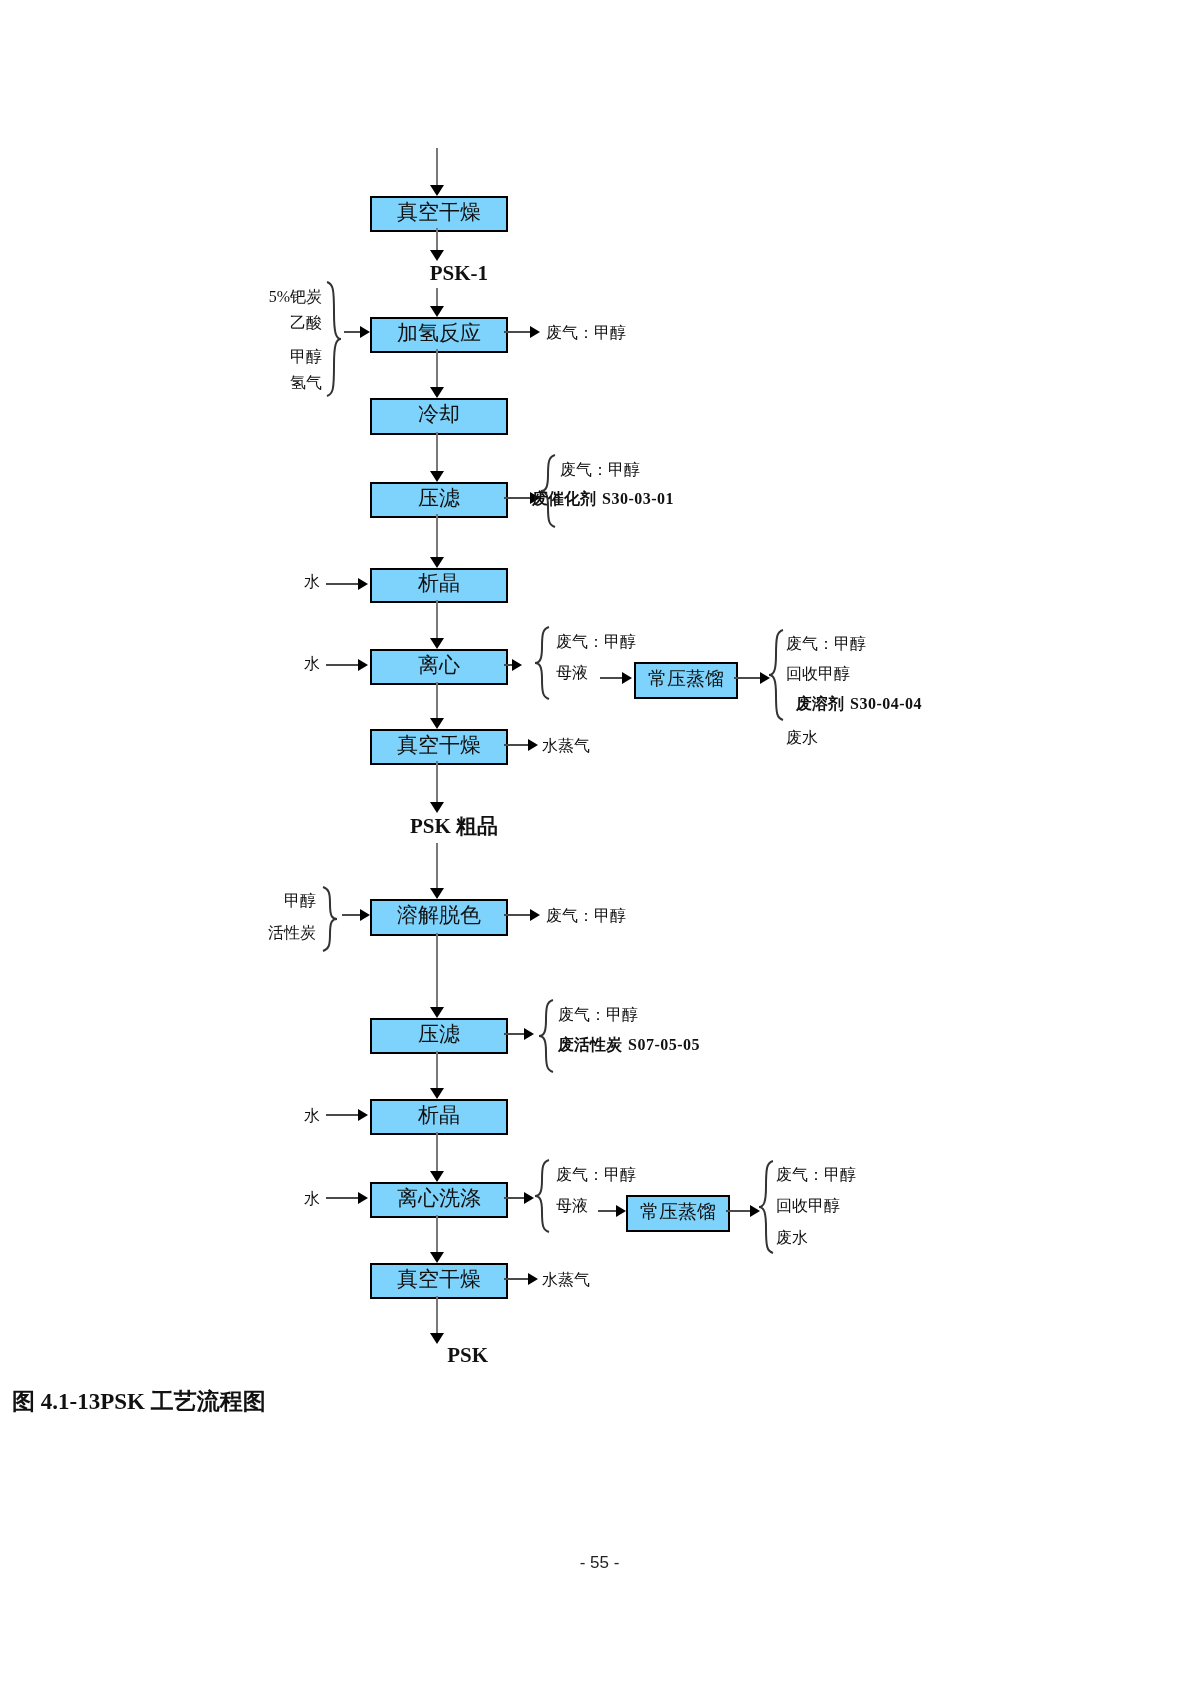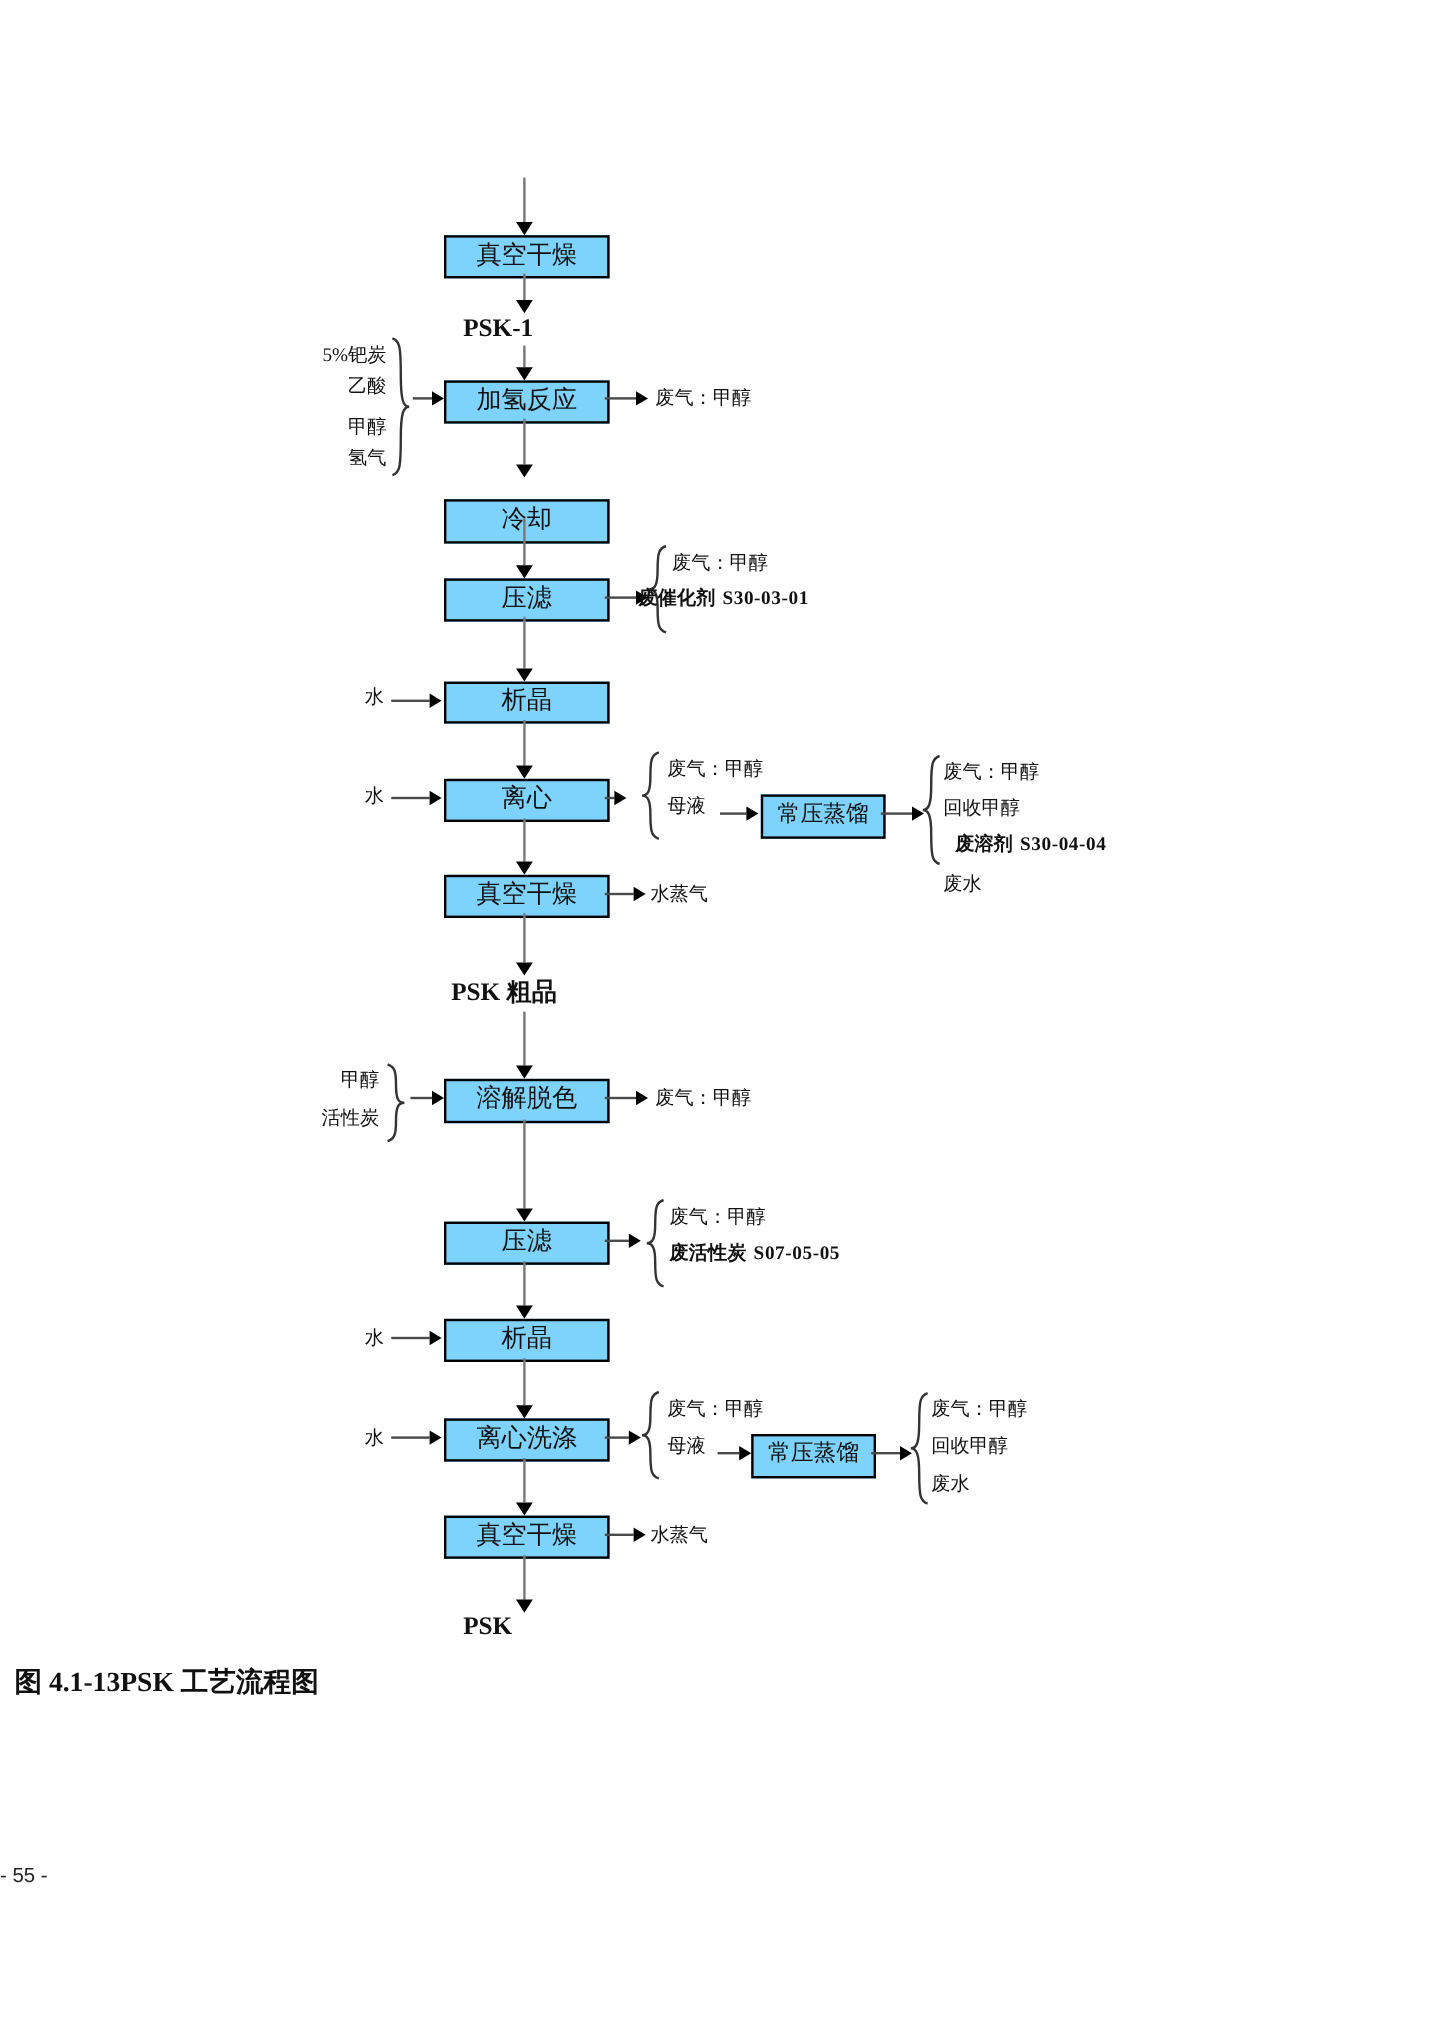--- a/index.html
+++ b/index.html
@@ -3,36 +3,36 @@
 <meta charset="utf-8">
 <style>
   html,body { margin:0; padding:0; background:#ffffff; }
   .page { position:relative; width:1199px; height:1696px; background:#fff;
           font-family:"Liberation Serif","DejaVu Serif",serif; color:#111; overflow:hidden; }
   .box { position:absolute; border:2px solid #000; background:#7dd3fc; text-align:center;
          font-size:21px; white-space:nowrap; }
   .box.sm { font-size:19px; }
   .lbl { position:absolute; font-size:16px; line-height:24px; white-space:nowrap; }
   .lbl.b { font-weight:bold; }
-  .ctr { text-align:left; }
+  .ctr { text-align:right; }
   .rt  { text-align:right; }
   .vstem { position:absolute; width:2px; background:#787878; }
   .hstem { position:absolute; height:2px; background:#4a4a4a; }
   .ah-d { position:absolute; width:0; height:0;
           border-left:7px solid transparent; border-right:7px solid transparent;
           border-top:11px solid #000; }
   .ah-r { position:absolute; width:0; height:0;
           border-top:6px solid transparent; border-bottom:6px solid transparent;
           border-left:10px solid #000; }
   .brace { position:absolute; overflow:visible; }
   .code { margin-left:6px; letter-spacing:0.5px; }
   .caption { position:absolute; left:0; top:1386px; width:100%; text-align:left;
              font-weight:bold; font-size:23px;padding-left:12px; }
   .heading { position:absolute; left:186px; top:1434px; font-weight:bold; font-size:26px; white-space:nowrap; }
-  .pagenum { position:absolute; left:0; top:1553px; width:100%; text-align:left;
+  .pagenum { position:absolute; left:0; top:1553px; width:100%; text-align:center;
              font-size:17px; font-family:"Liberation Sans","DejaVu Sans",sans-serif; color:#222; }
   .psk { font-weight:bold; font-size:21px; }
 </style>
 </head>
 <body>
 
 <div class="page">
 
   <div class="vstem" style="left:436px;top:148px;height:37px"></div>
   <div class="ah-d" style="left:430px;top:185px"></div>
@@ -55,21 +55,21 @@
   <div class="hstem" style="left:344px;top:331px;width:16px"></div>
   <div class="ah-r" style="left:360px;top:326px"></div>
 
   <div class="box" style="left:370px;top:317px;width:134px;height:32px;line-height:28px">加氢反应</div>
   <div class="hstem" style="left:504px;top:331px;width:26px"></div>
   <div class="ah-r" style="left:530px;top:326px"></div>
   <div class="lbl" style="left:546px;top:321px">废气：甲醇</div>
   <div class="vstem" style="left:436px;top:349px;height:38px"></div>
   <div class="ah-d" style="left:430px;top:387px"></div>
 
-  <div class="box" style="left:370px;top:416px;width:134px;height:33px;line-height:29px">冷却</div>
+  <div class="box" style="left:370px;top:398px;width:134px;height:33px;line-height:29px">冷却</div>
   <div class="vstem" style="left:436px;top:432px;height:39px"></div>
   <div class="ah-d" style="left:430px;top:471px"></div>
 
   <div class="box" style="left:370px;top:482px;width:134px;height:32px;line-height:28px">压滤</div>
   <div class="hstem" style="left:504px;top:497px;width:26px"></div>
   <div class="ah-r" style="left:530px;top:492px"></div>
   <svg class="brace" width="16" height="74" style="left:540px;top:454px" viewBox="0 0 16 74">
       <path d="M15 1 C9 3 8 7 8 21 C8 33 6 37 1 37 C6 37 8 41 8 53 C8 67 9 71 15 73" stroke="#333" stroke-width="2" fill="none"></path>
     </svg>
   <div class="lbl" style="left:560px;top:458px">废气：甲醇</div>

